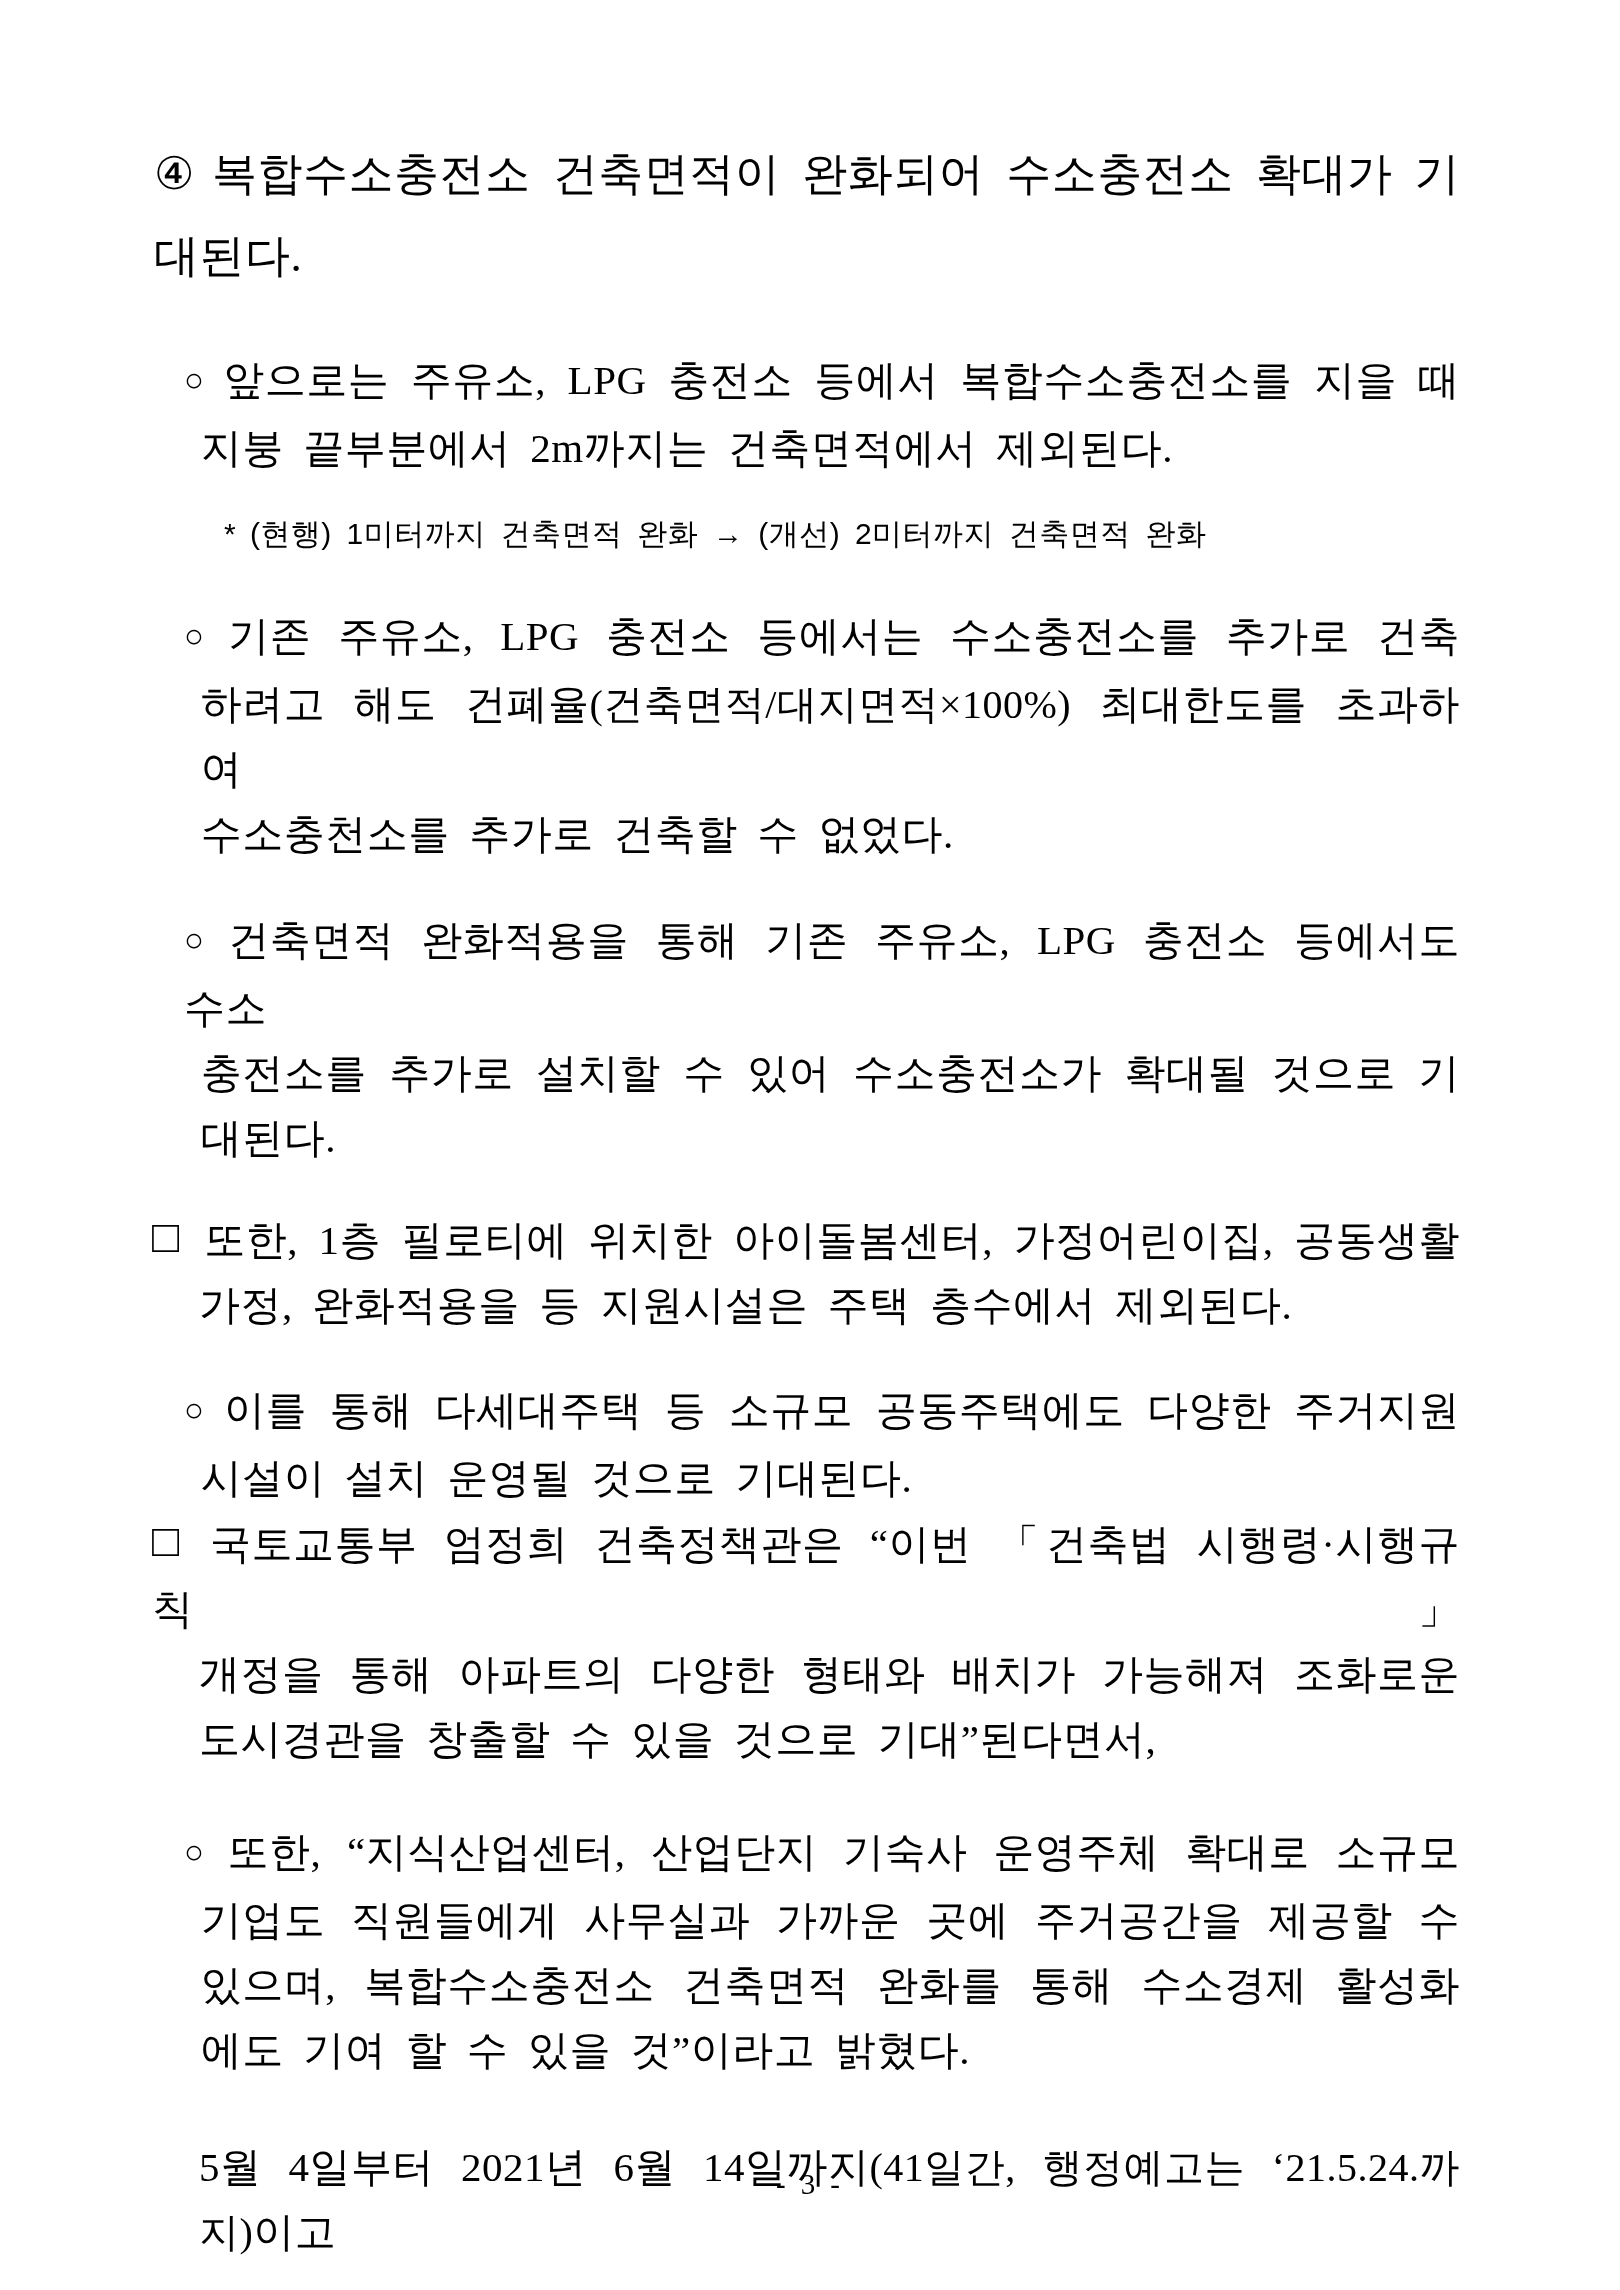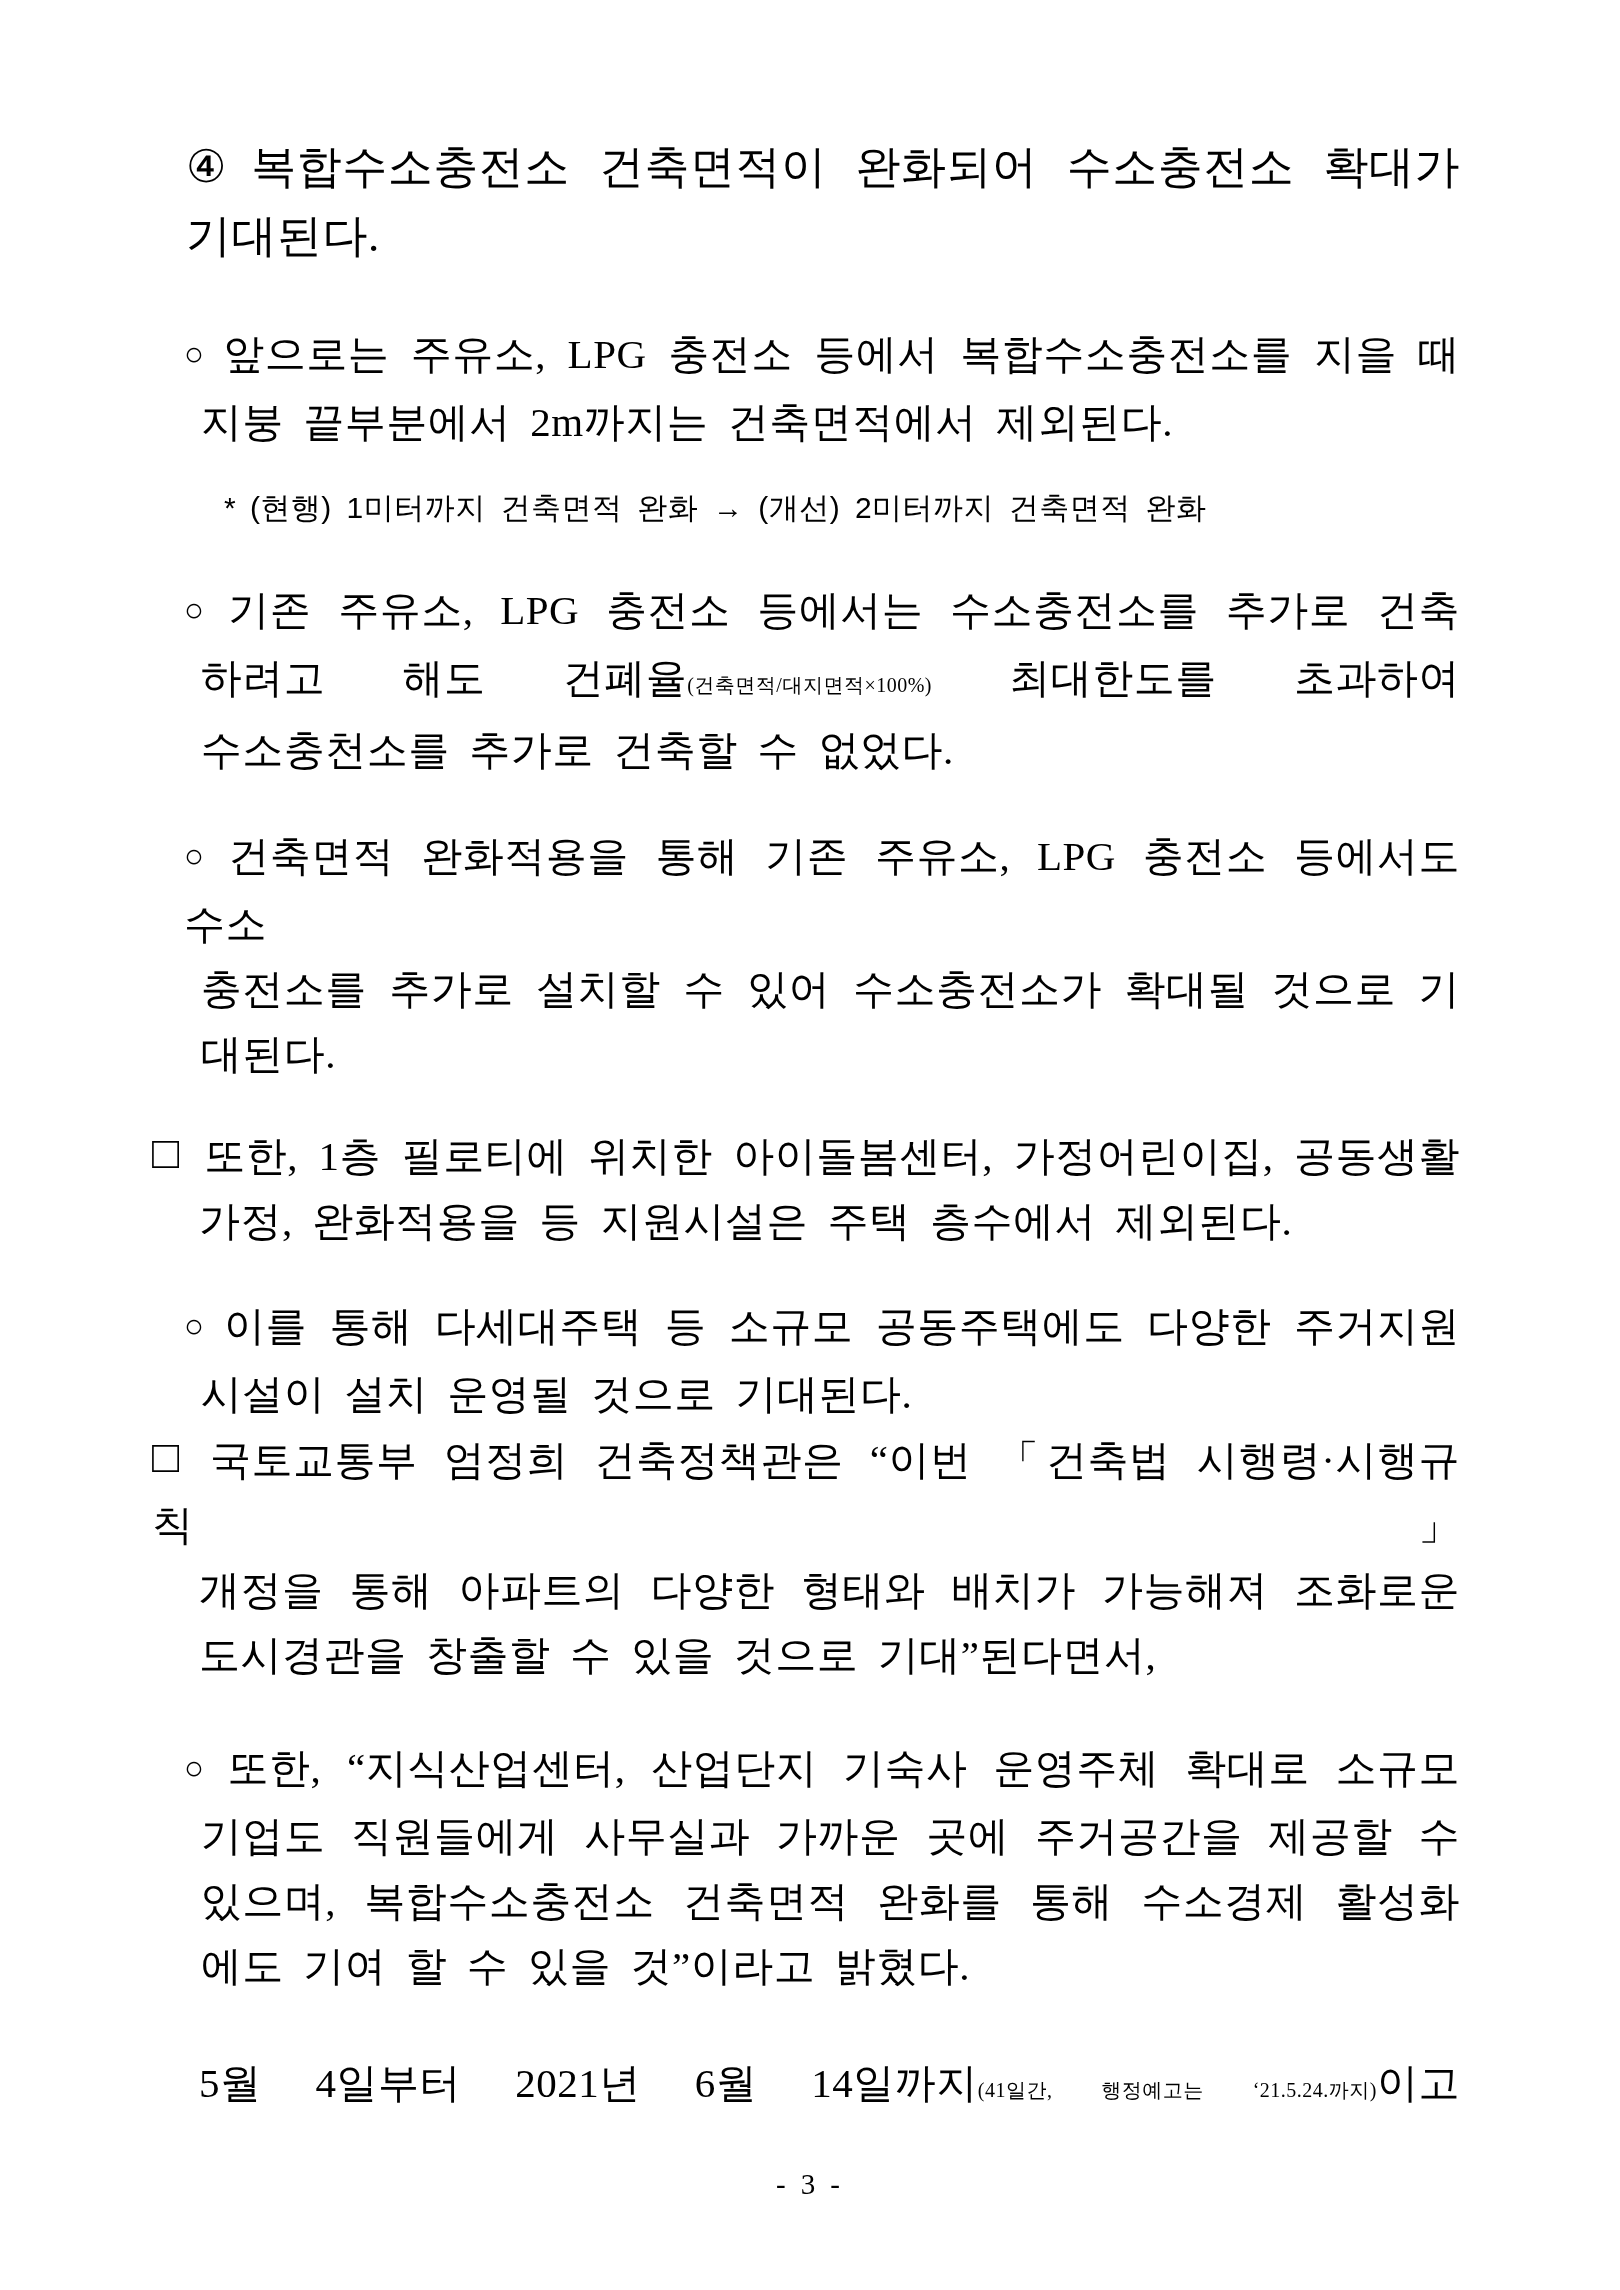--- a/index.html
+++ b/index.html
@@ -30,21 +30,21 @@
     letter-spacing: 0.5px;
     word-spacing: 8.8px;
     text-align: justify;
     text-align-last: justify;
     white-space: normal;
   }
   .line.no-just { text-align: left; text-align-last: left; }
 
   
   .para.heading { margin-left: 2px; }
-  .para.heading .line { font-size: 45px; line-height: 69px; margin-left: 32px; }
+  .para.heading .line { font-size: 45px; line-height: 82px; }
   .para.heading .marker { font-size: 45px; margin-right: 15.7px; }
 
   
   .para.bullet { margin-left: 32px; }
   .para.bullet .cont { padding-left: 16.7px; }
   .para.bullet .marker {
     font-size: 33px;
     margin-right: 16.7px;
     position: relative;
     top: -2.9px;
@@ -63,21 +63,21 @@
   .para.footnote { margin-left: 72px; }
   .para.footnote .line {
     font-family: "Liberation Sans", "DejaVu Sans", sans-serif;
     font-size: 30px;
     line-height: 45px;
     word-spacing: 5.9px;
   }
   .para.footnote .marker { font-size: 30px; margin-right: 13.7px; }
 
   
-  .small-inline { font-size: 20px; }
+  .small-inline { font-size: 40px; }
 
   
   .mt-p1 { margin-top: 51px; }
   .mt-p2 { margin-top: 30px; }
   .mt-p3 { margin-top: 48px; }
   .mt-p4 { margin-top: 41px; }
   .mt-p5 { margin-top: 36px; }
   .mt-p6 { margin-top: 40px; }
   .mt-p7 { }
   .mt-p8 { margin-top: 48px; }

